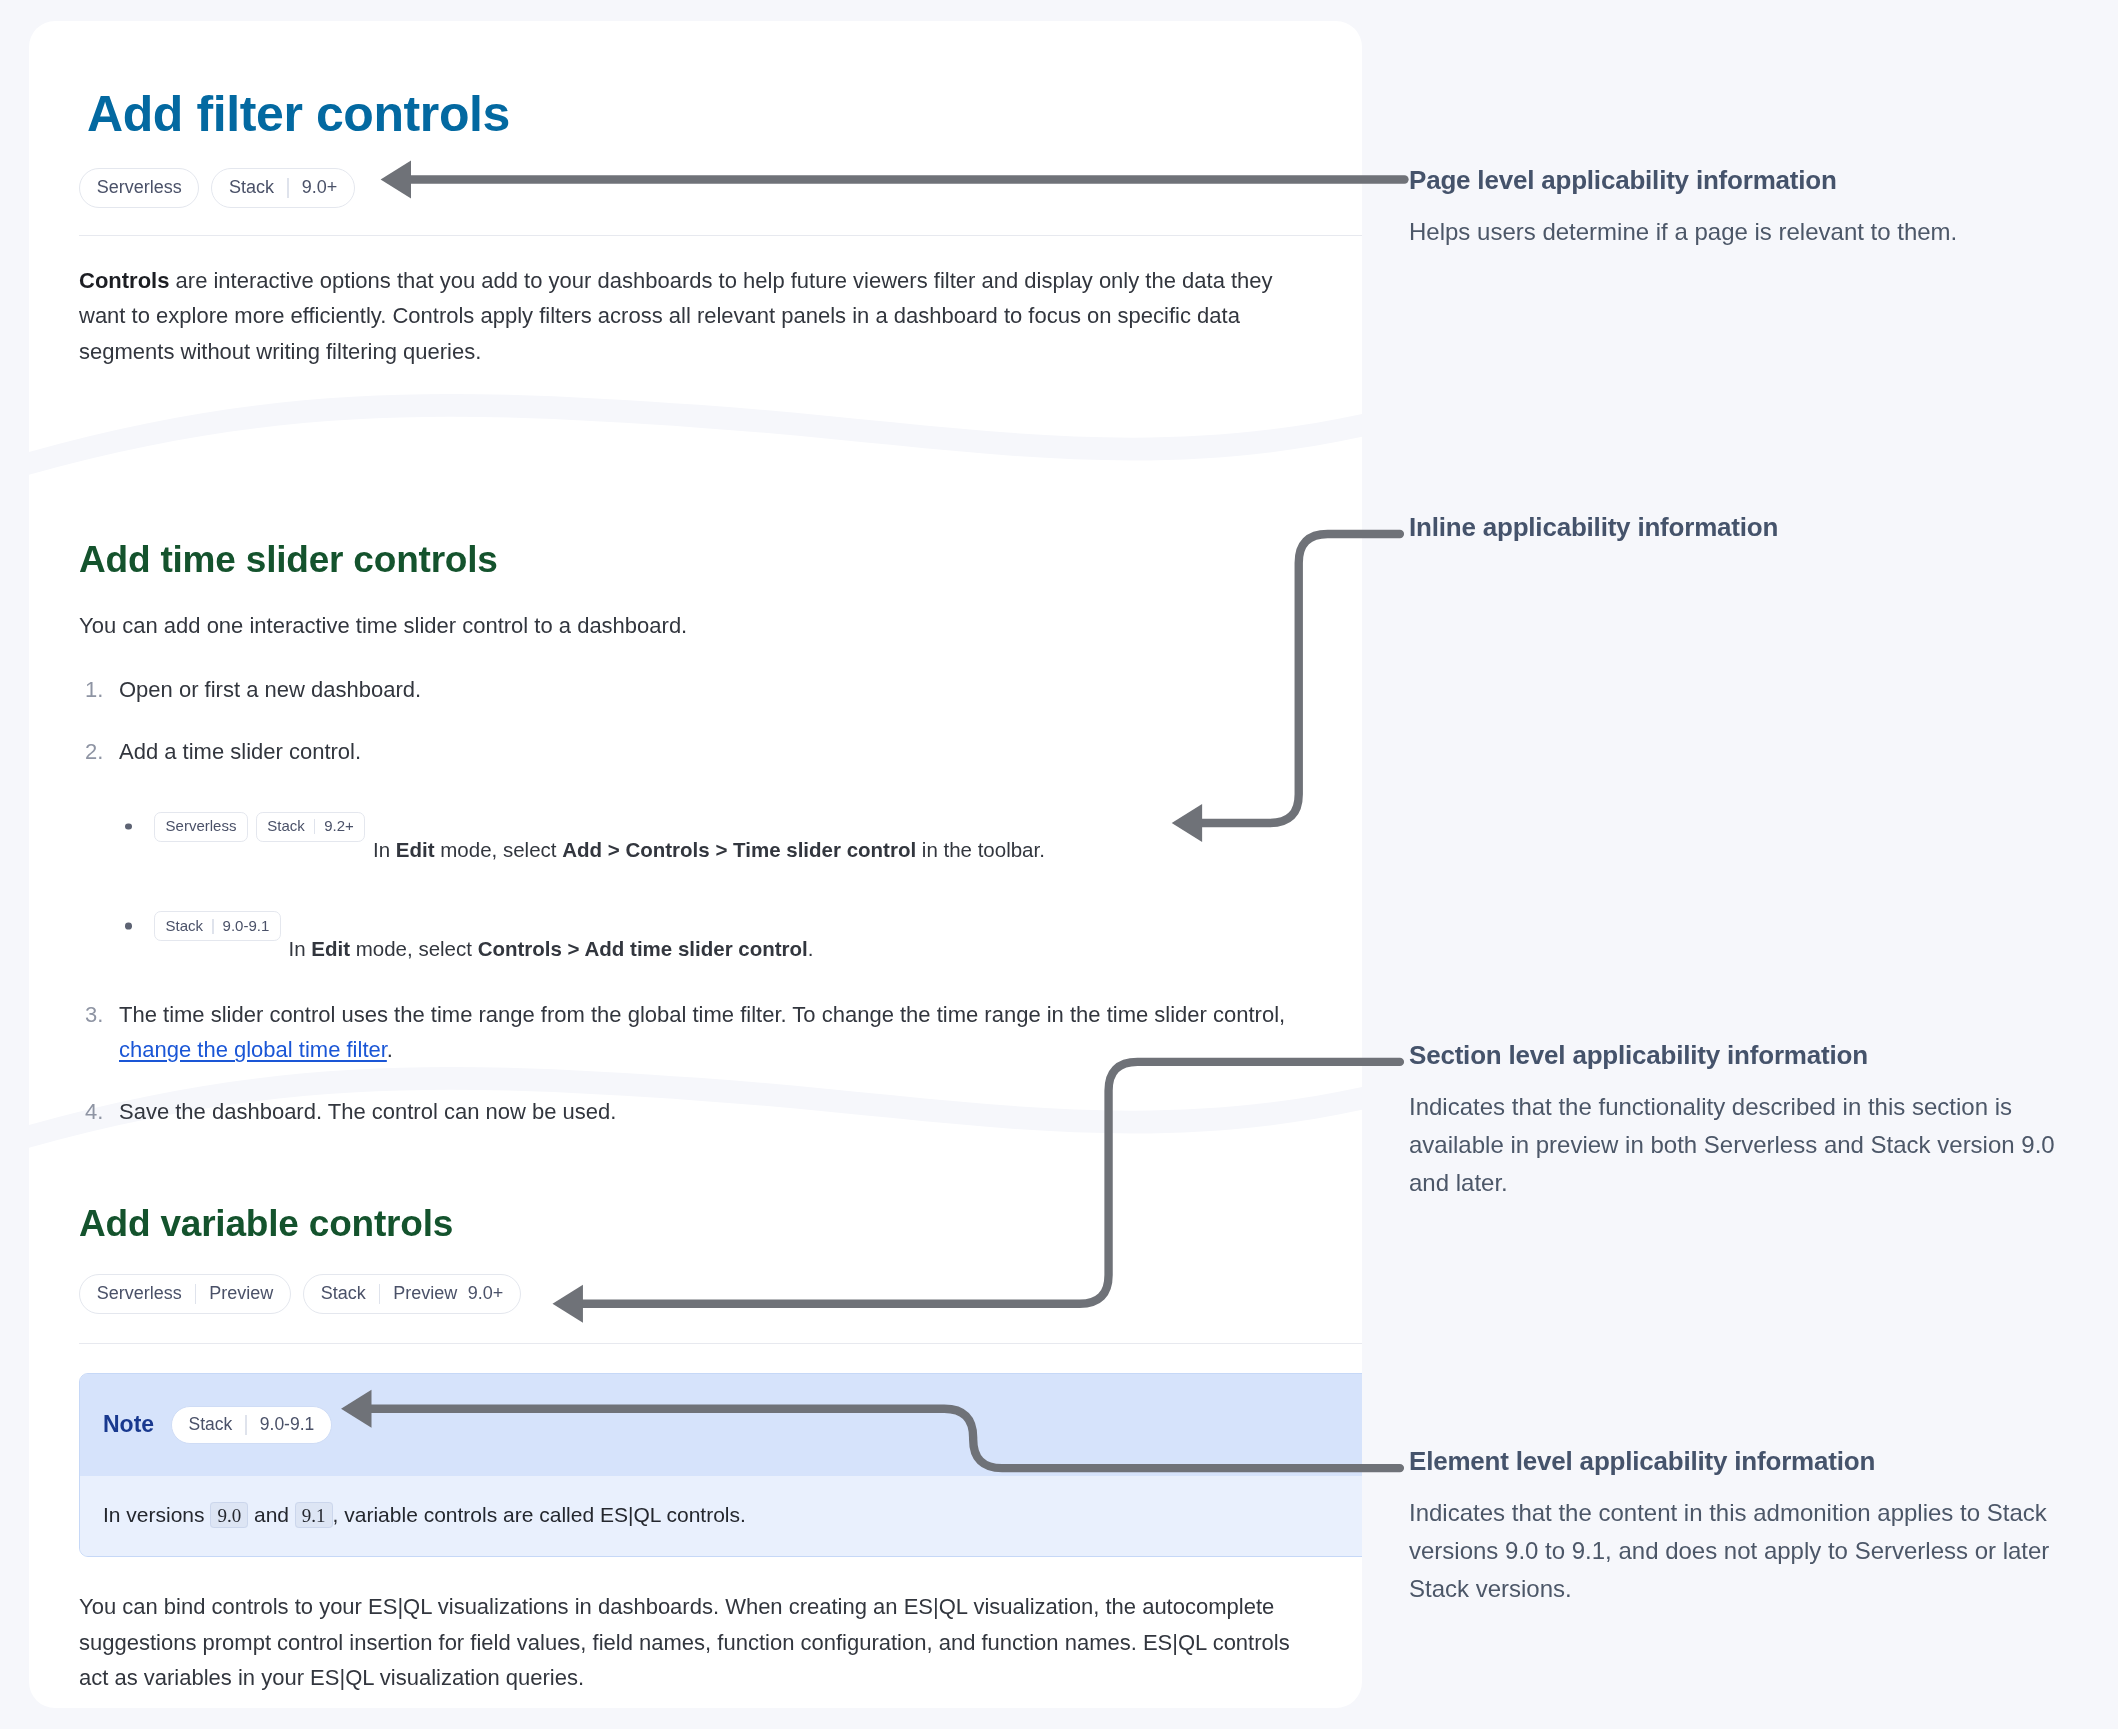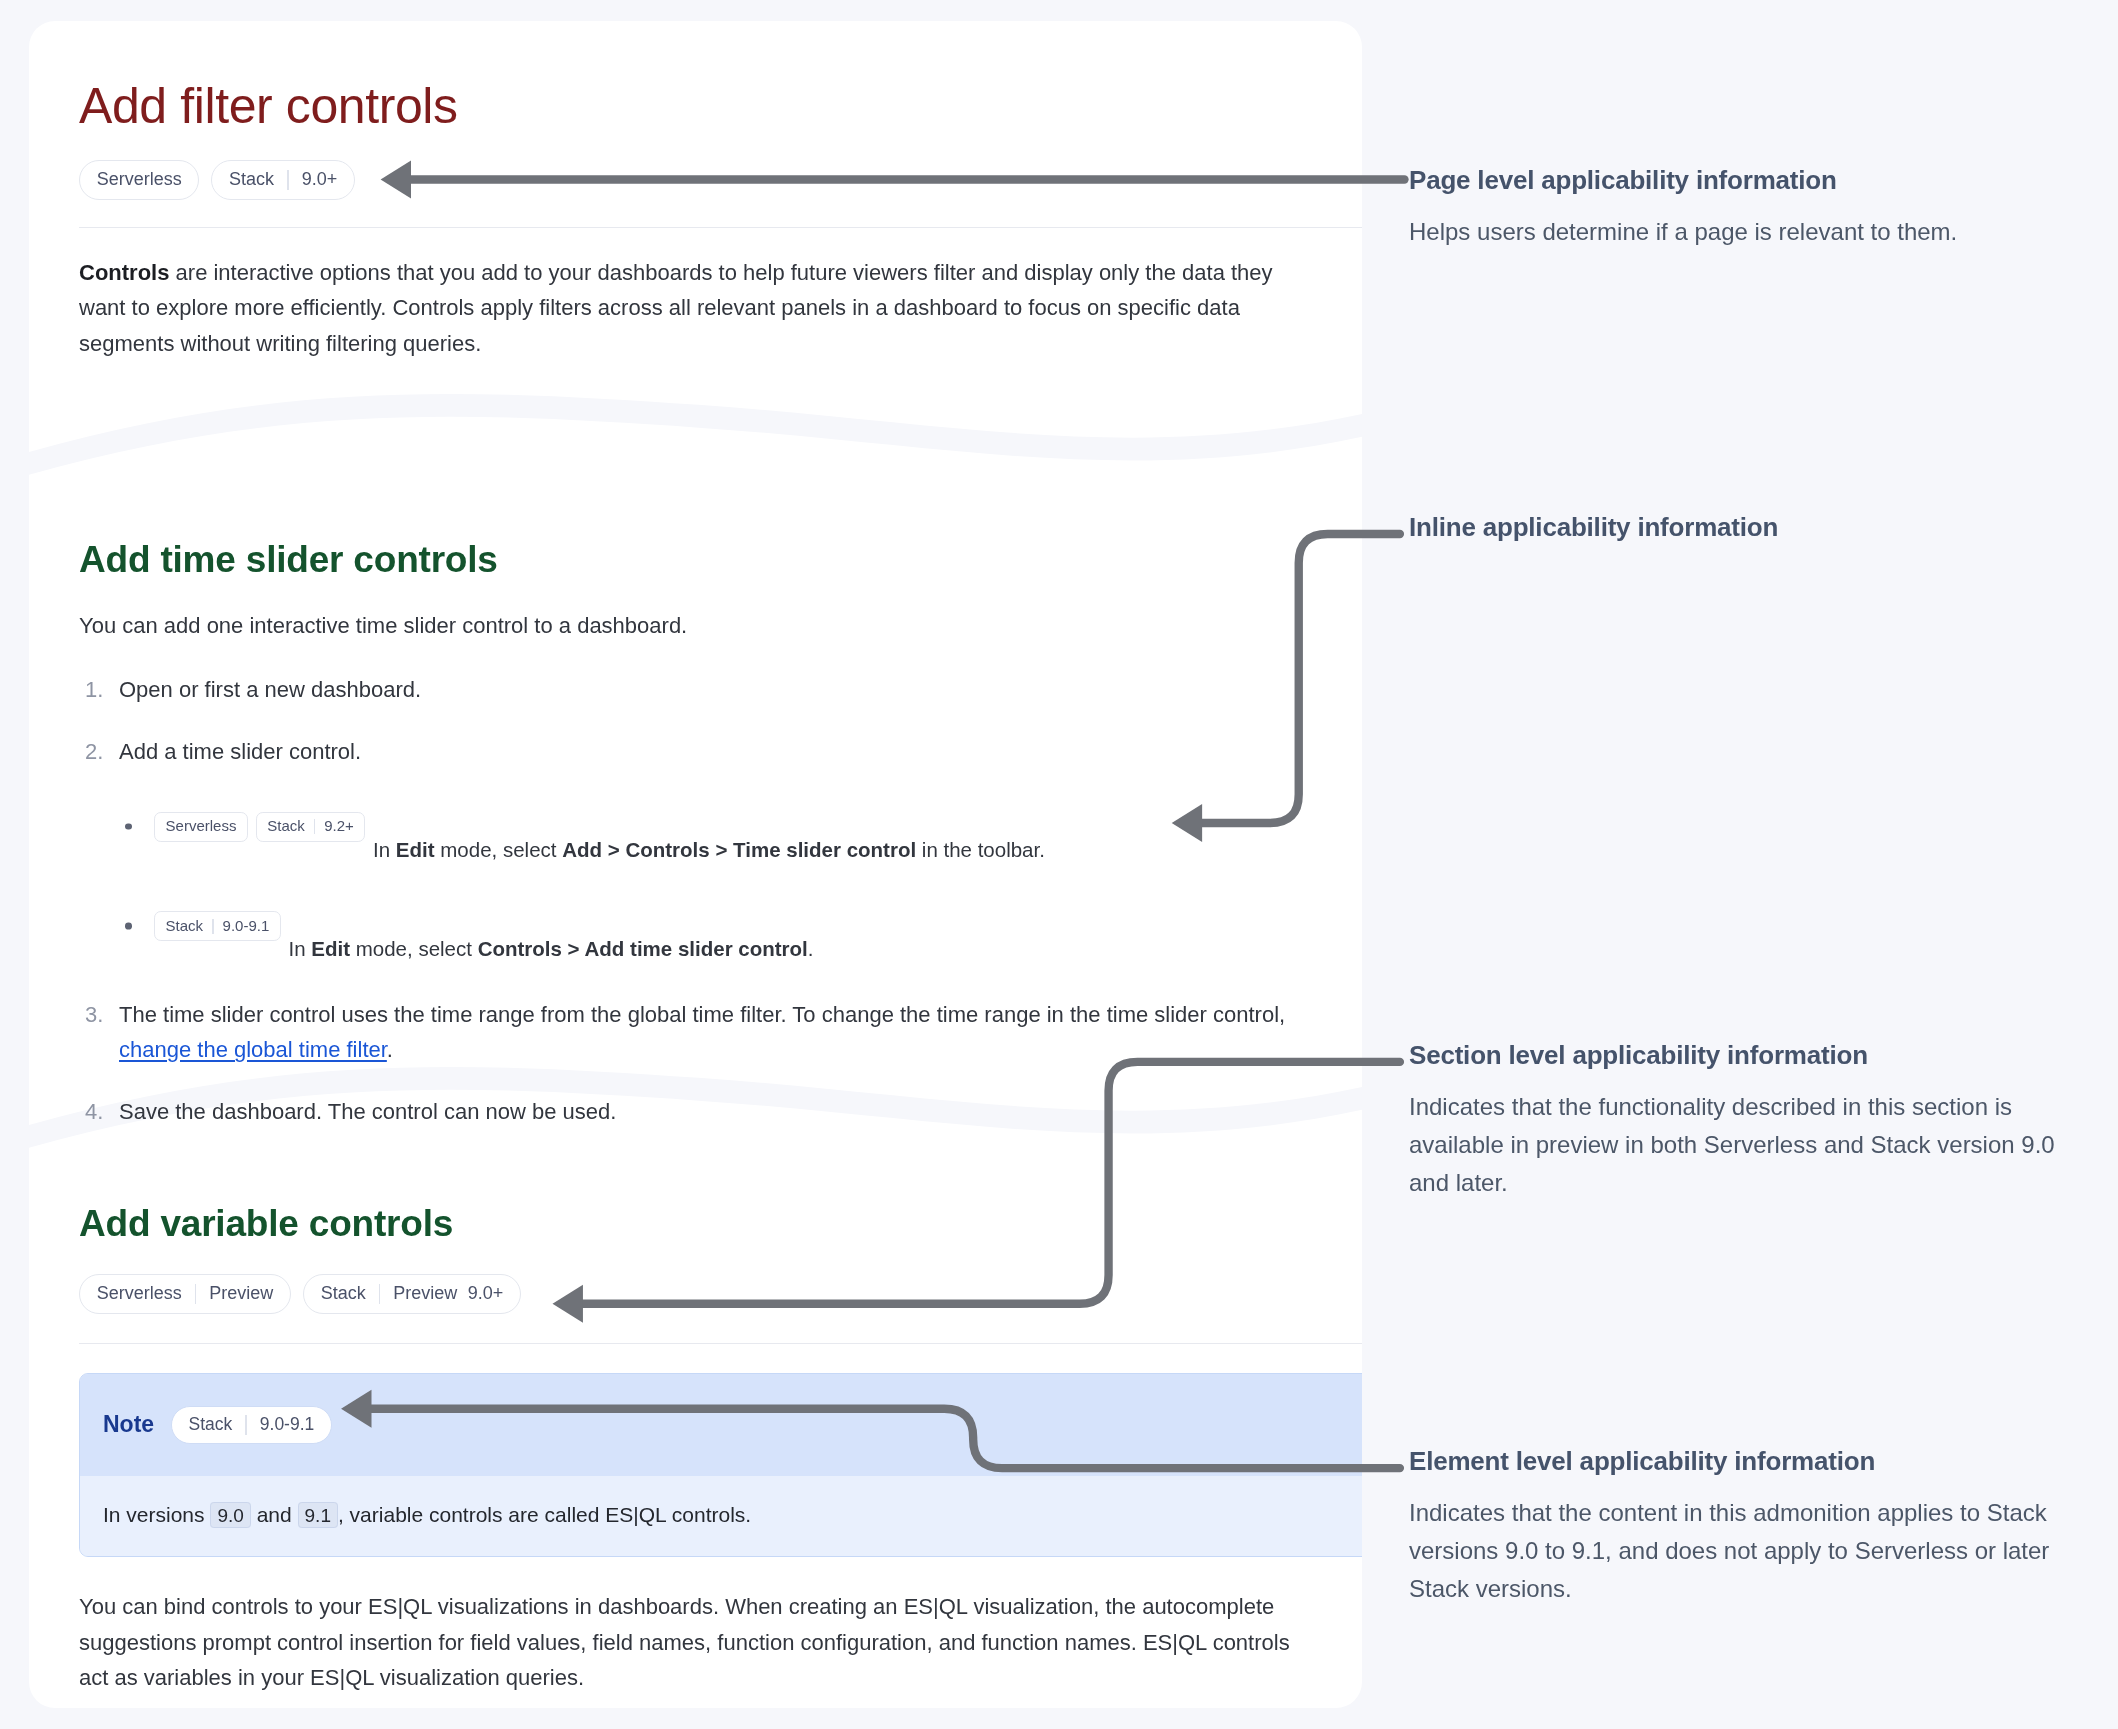--- a/index.html
+++ b/index.html
@@ -21,22 +21,22 @@
 
   
   .wave{position:absolute;left:0;width:1333px;height:114px;}
   .wave svg{display:block;width:100%;height:100%;}
 
   
   .block{position:absolute;left:0;width:1333px;}
   .pad{padding:0 50px;}
 
   h1.title{
-    font-size:50px;line-height:1.05;font-weight:400;color:#7f1d1d;
-    margin:0;letter-spacing:-0.4px;
+    font-size:50px;line-height:1.05;font-weight:700;color:#0369a1;
+    margin:8px;letter-spacing:-0.4px;
   }
   h2.sect{
     font-size:37px;line-height:1.1;font-weight:700;color:#14532d;
     margin:0;letter-spacing:-0.2px;
   }
   p.body{
     font-size:22px;line-height:1.62;color:#32363e;margin:0;
   }
   p.body b, .b{font-weight:700;color:#1c1e23;}
 
@@ -103,21 +103,21 @@
   .note .nhead{
     background:#d6e3fb;display:flex;align-items:center;gap:16.7px;
     padding:32px 23px;
   }
   .note .nlabel{font-size:23px;font-weight:700;color:#19398f;}
   .note .nbody{
     background:#e9f0fd;padding:23px 23px 26px 23px;
     font-size:21px;line-height:1.5;color:#24272e;
   }
   code.cs{
-    font-family:Liberation Sans, sans-serif;font-size:19px;
+    font-family:Liberation Serif, serif;font-size:19px;
     background:#dde5f4;border:0.8px solid #cbd6ec;border-radius:3.8px;
     padding:1.5px 6px;color:#24272e;
   }
 
   
   .ann{position:absolute;width:654px;left:1409px;}
   .ann h3{
     margin:0 0 0 0;font-size:26px;line-height:1.25;font-weight:700;
     color:#45536b;letter-spacing:-0.2px;
   }

